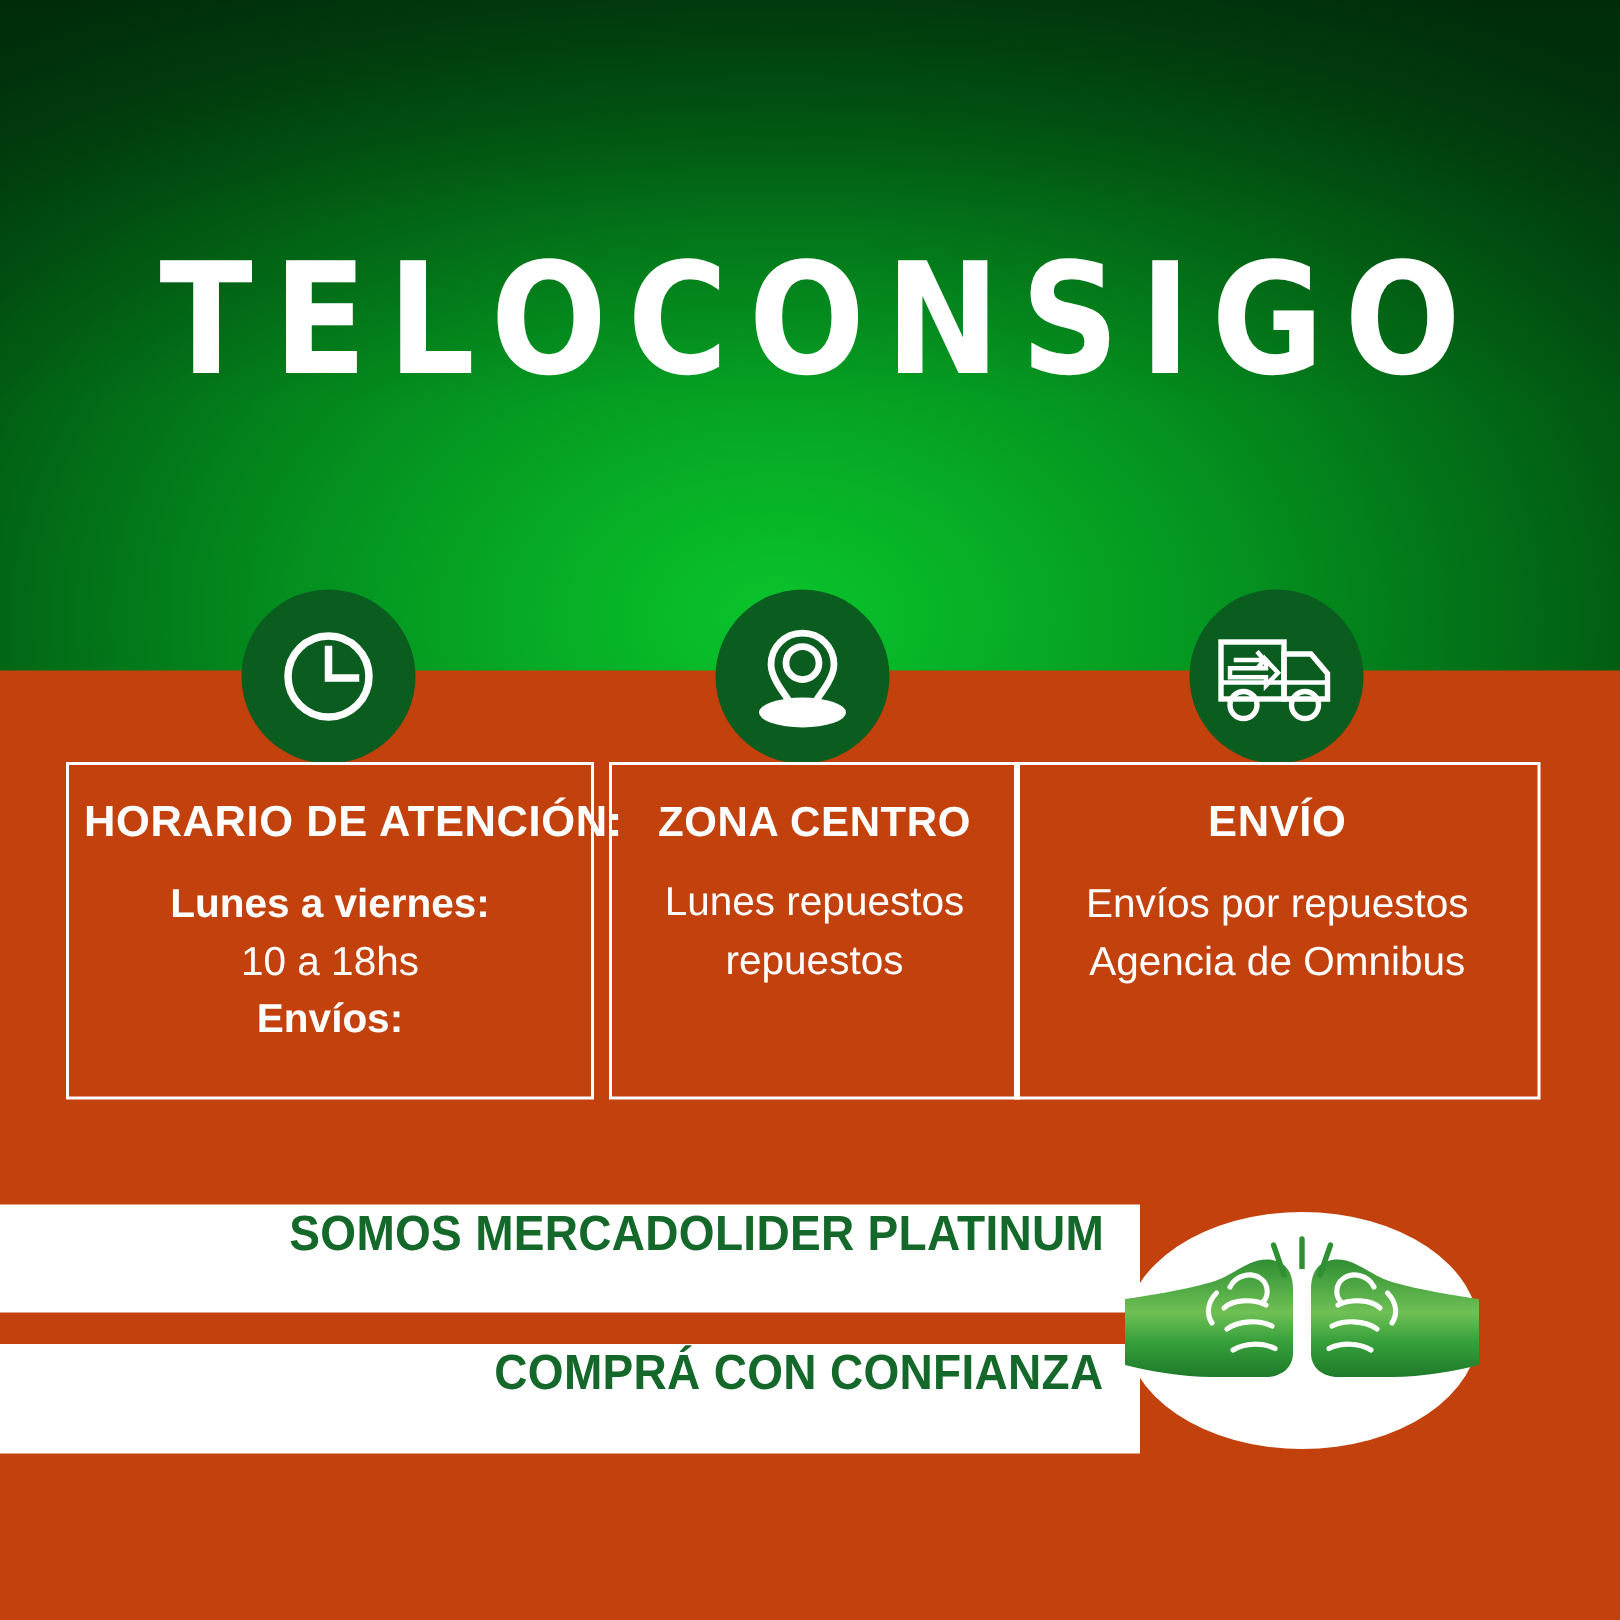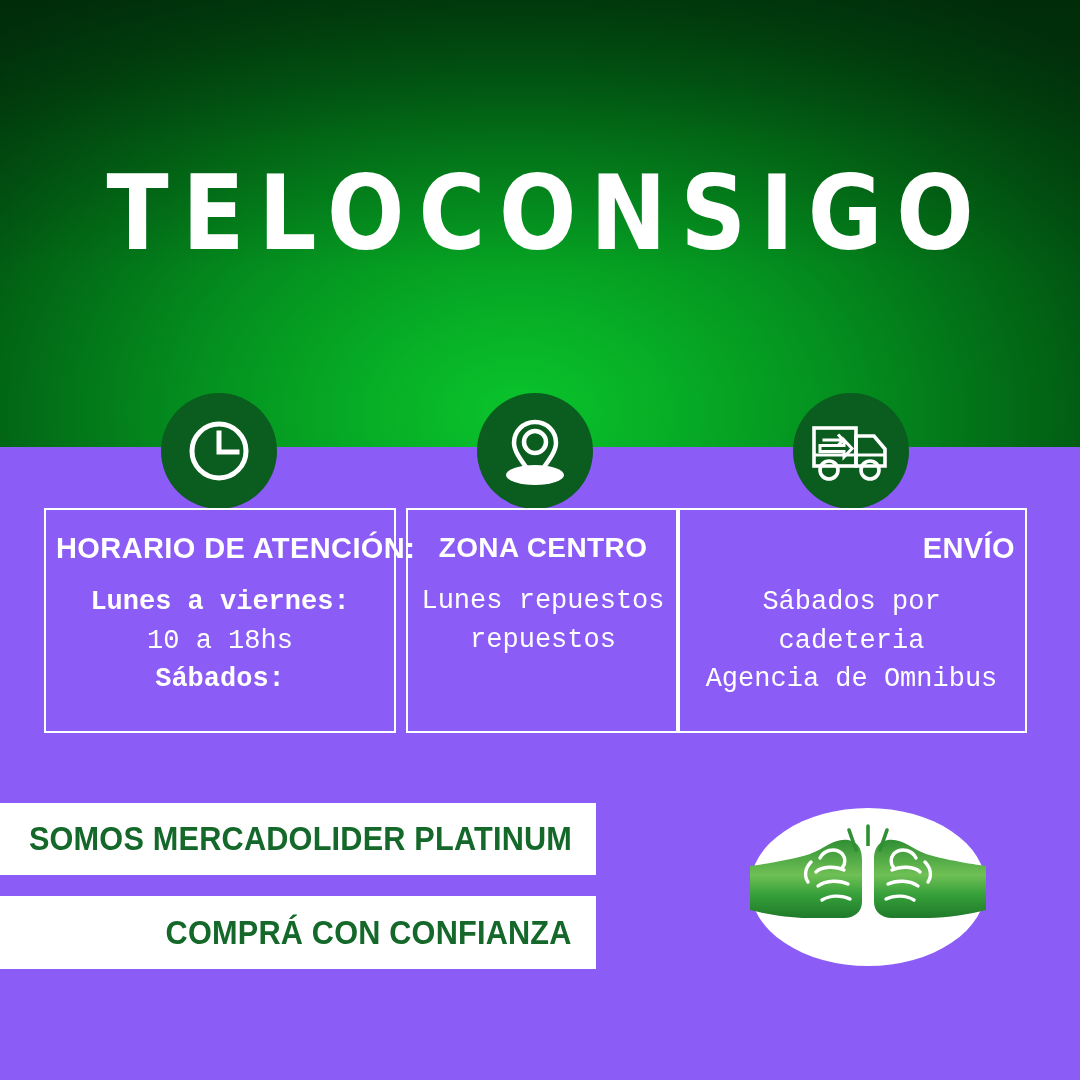--- a/index.html
+++ b/index.html
@@ -5,21 +5,21 @@
   * { margin:0; padding:0; box-sizing:border-box; }
   html, body {
     width:1080px; height:1080px;
     background:#00471a;
     font-family:"Liberation Sans", sans-serif;
     overflow:hidden;
   }
   #poster {
     position:relative;
     width:1080px; height:1080px;
-    background:#8b5cf6;
+    background:#c2410c;
     overflow:hidden;
   }
 
   
   .hero {
     position:absolute;
     left:0; top:0; width:1080px; height:447px;
     background:
       radial-gradient(ellipse 760px 520px at 48% 92%,
         #0ac42c 0%,
@@ -97,38 +97,38 @@
   .card-title {
     font-family:"Liberation Sans", sans-serif;
     font-weight:700;
     font-size:29px;
     line-height:1.15;
     letter-spacing:0.4px;
     margin-bottom:18px;
     white-space:nowrap;
   }
   .card-line {
-    font-family:Liberation Mono, monospace;
+    font-family:Liberation Sans, sans-serif;
     font-size:27px;
     line-height:1.42;
     font-weight:400;
     text-align:center;
   }
   .card-line.bold { font-weight:700; }
   .card-2 .card-title { font-size:28px; }
-  .card-3 .card-title { font-size:29px;text-align:right; }
+  .card-3 .card-title { font-size:29px; }
 
   
   .banner {
     position:absolute;
     left:0;
-    width:596px;
+    width:760px;
     background:#ffffff;
     display:flex;
-    align-items:center;
+    align-items:flex-start;
     justify-content:flex-end;
     padding-right:24px;
     z-index:7;
   }
   .banner-1 { top:803px; height:72px; }
   .banner-2 { top:896px; height:73px;padding-left:12px; }
   .banner-text {
     color:#14682a;
     font-family:"Liberation Sans", sans-serif;
     font-weight:700;
@@ -198,32 +198,32 @@
       </span>
     </div>
   </div>
 
   <div class="cards">
 
     <div class="card card-1">
       <div class="card-title">HORARIO DE ATENCIÓN:</div>
       <div class="card-line bold">Lunes a viernes:</div>
       <div class="card-line">10 a 18hs</div>
-      <div class="card-line bold">Sábados:</div>
+      <div class="card-line bold">Envíos:</div>
     </div>
 
     <div class="card card-2">
       <div class="card-title">ZONA CENTRO</div>
       <div class="card-line">Lunes repuestos</div>
       <div class="card-line">repuestos</div>
     </div>
 
     <div class="card card-3">
       <div class="card-title">ENVÍO</div>
-      <div class="card-line">Sábados por cadeteria</div>
+      <div class="card-line">Envíos por repuestos</div>
       <div class="card-line">Agencia de Omnibus</div>
     </div>
   </div>
 
   <div class="banner banner-1">
     <span class="banner-text">SOMOS MERCADOLIDER PLATINUM</span>
   </div>
   <div class="banner banner-2">
     <span class="banner-text">COMPRÁ CON CONFIANZA</span>
   </div>

